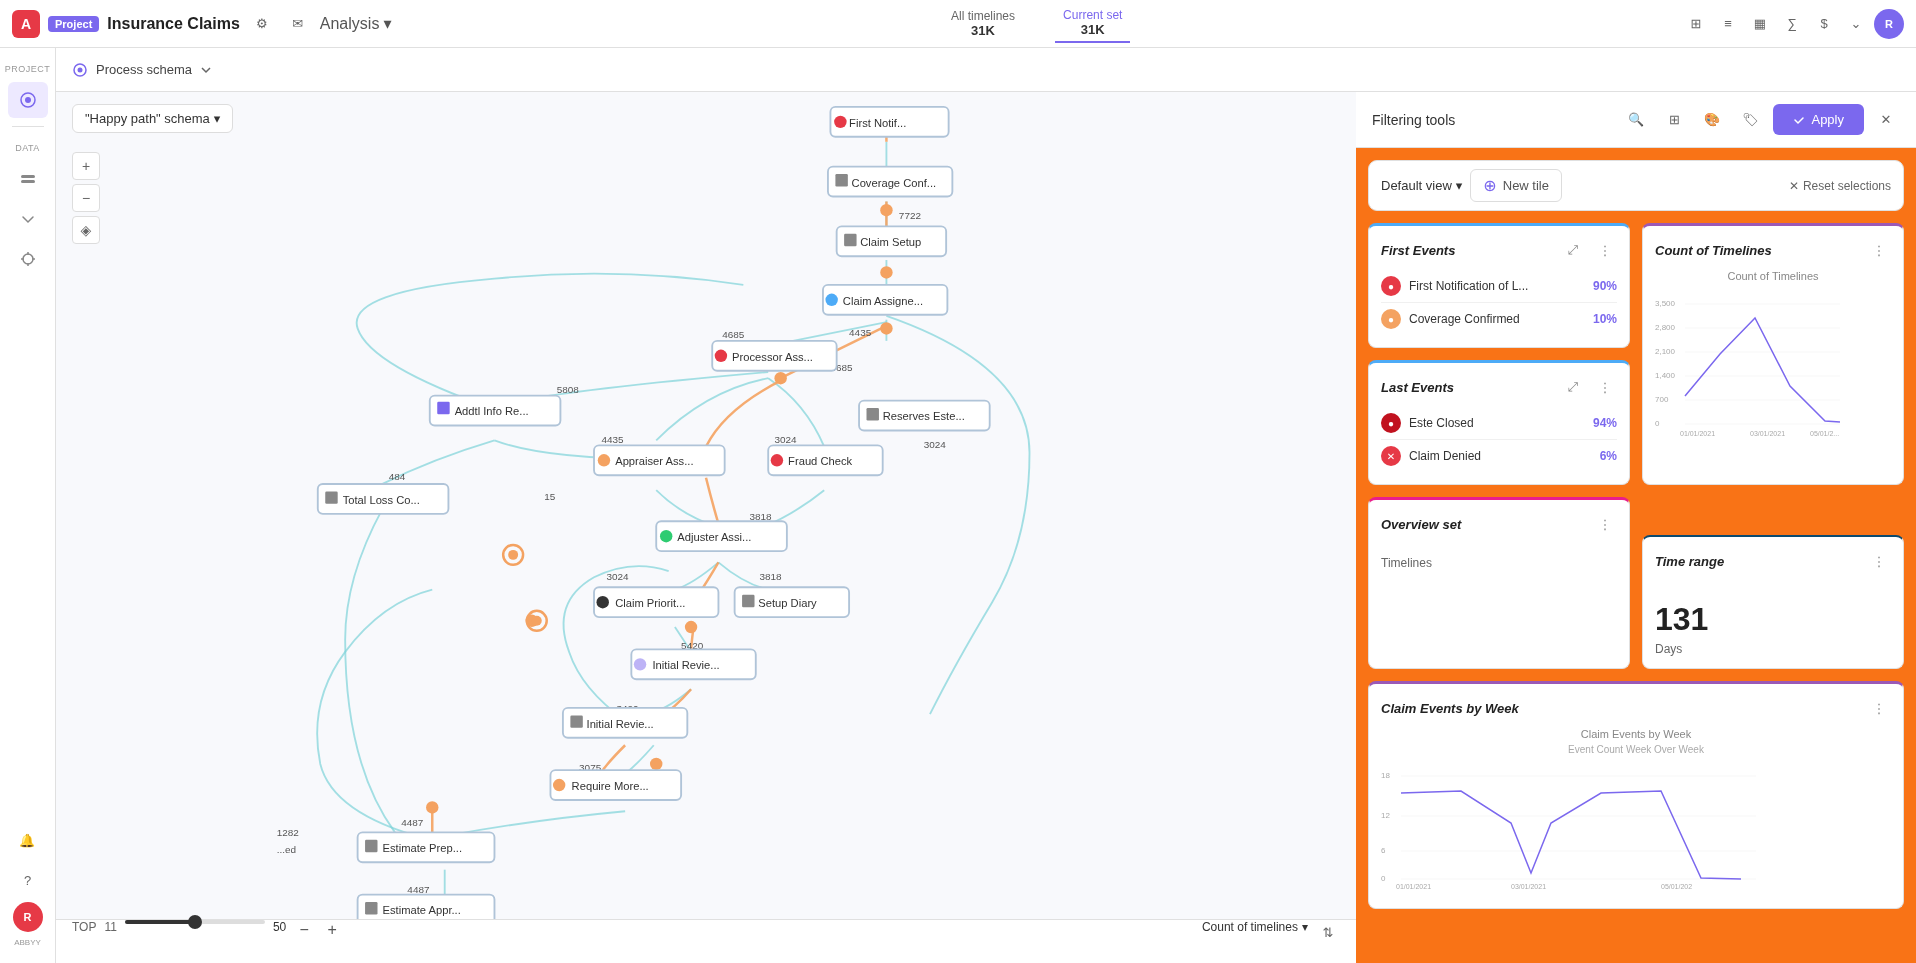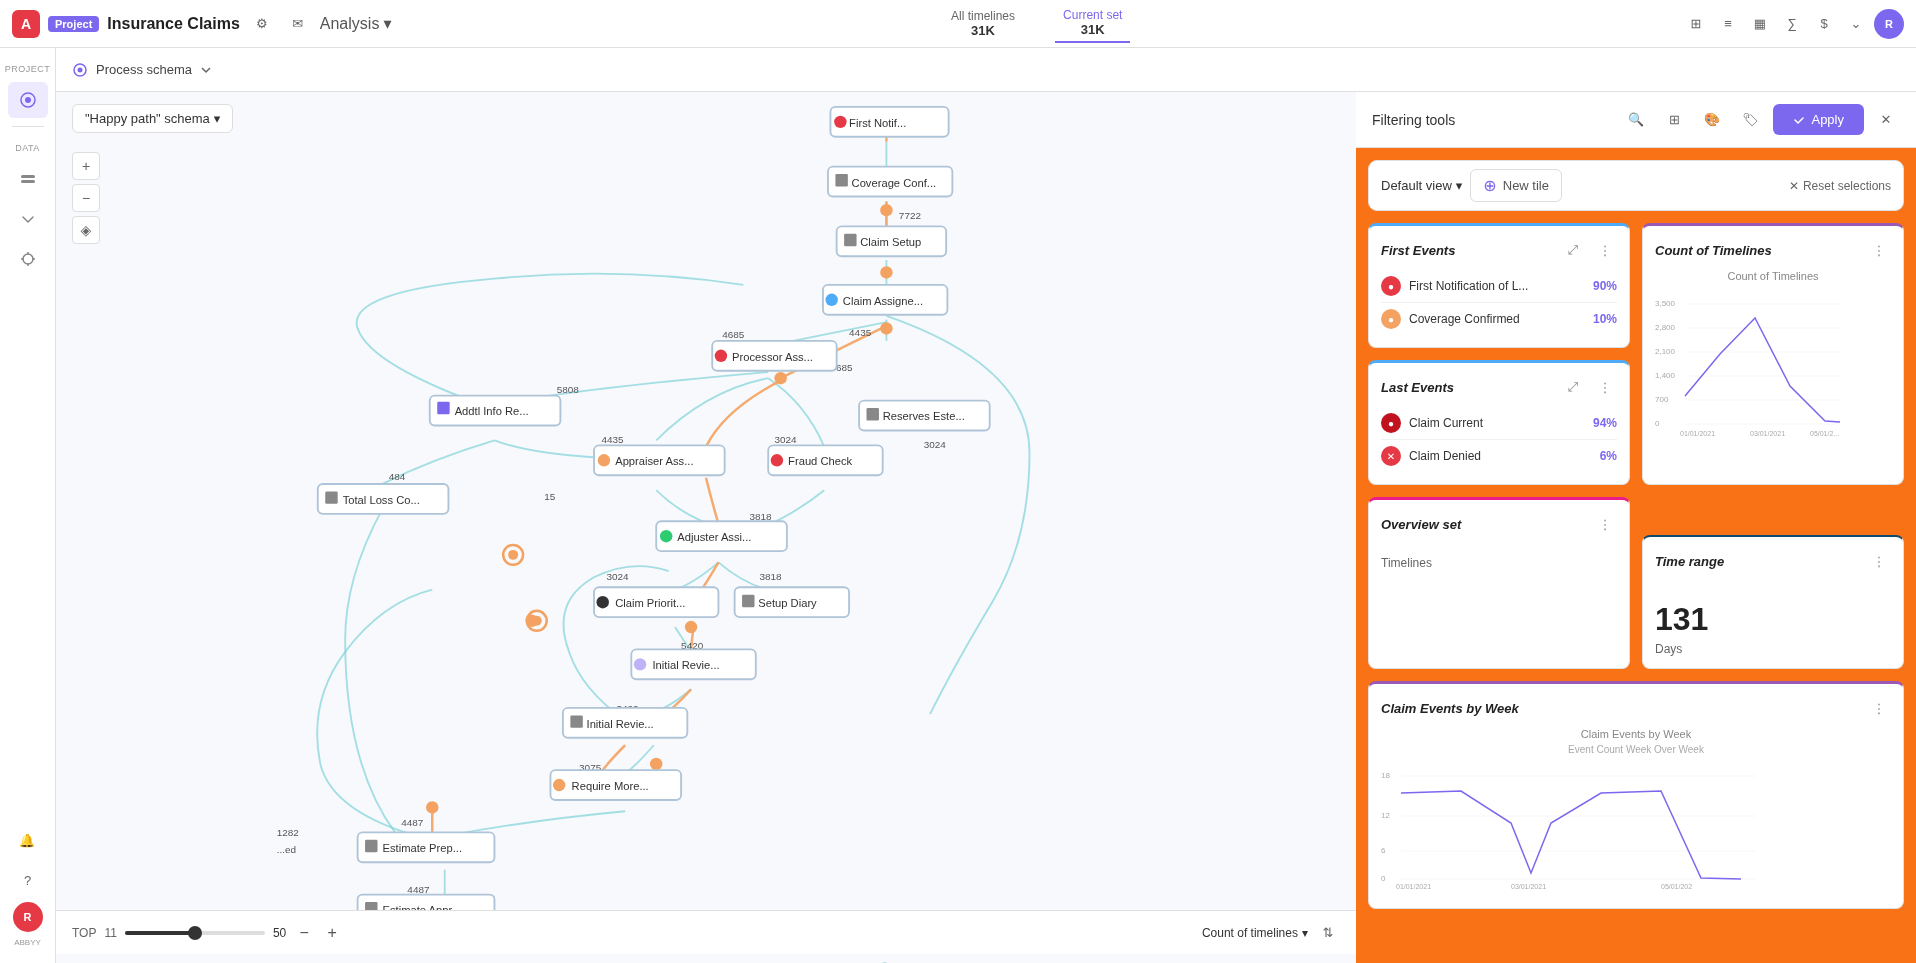--- a/index.html
+++ b/index.html
@@ -196,26 +196,26 @@
     
     .process-graph-svg {
       position: absolute;
       top: 0; left: 0;
       width: 100%; height: 100%;
     }
 
     
     .bottom-toolbar {
       position: absolute;
-      bottom: 9px; left: 0; right: 0;
+      bottom: 0; left: 0; right: 0;
       height: 44px;
       background: #fff;
       border-top: 1px solid #e0e0e0;
       display: flex;
-      align-items: center;
+      align-items: flex-start;
       padding: 0 16px;
       gap: 8px;
     }
     .top-label { font-size: 12px; color: #666; }
     .slider-container {
       display: flex; align-items: center; gap: 8px;
     }
     .slider-track {
       width: 140px; height: 4px;
       background: #ddd;
@@ -867,21 +867,21 @@
 
             <div class="tile tile-top-blue">
               <div class="tile-header">
                 <span class="tile-title">Last Events</span>
                 <div class="tile-action-btn">⤢</div>
                 <div class="tile-action-btn">⋮</div>
               </div>
               <div class="tile-body">
                 <div class="event-row">
                   <div class="event-icon dark-red" style="background:#c1121f;">●</div>
-                  <span class="event-name">Claim Current</span>
+                  <span class="event-name">Este Closed</span>
                   <span class="event-pct">94%</span>
                 </div>
                 <div class="event-row">
                   <div class="event-icon" style="background:#e63946; color:white; width:20px; height:20px; border-radius:50%; display:flex; align-items:center; justify-content:center; font-size:10px;">✕</div>
                   <span class="event-name">Claim Denied</span>
                   <span class="event-pct">6%</span>
                 </div>
               </div>
             </div>
 

